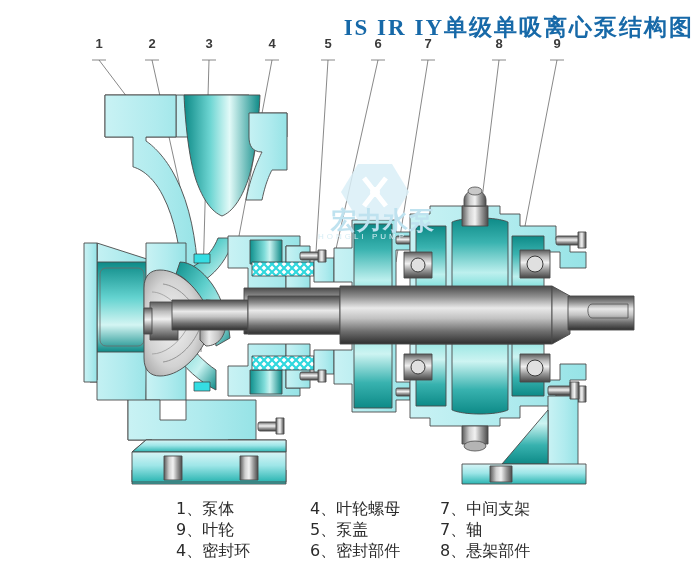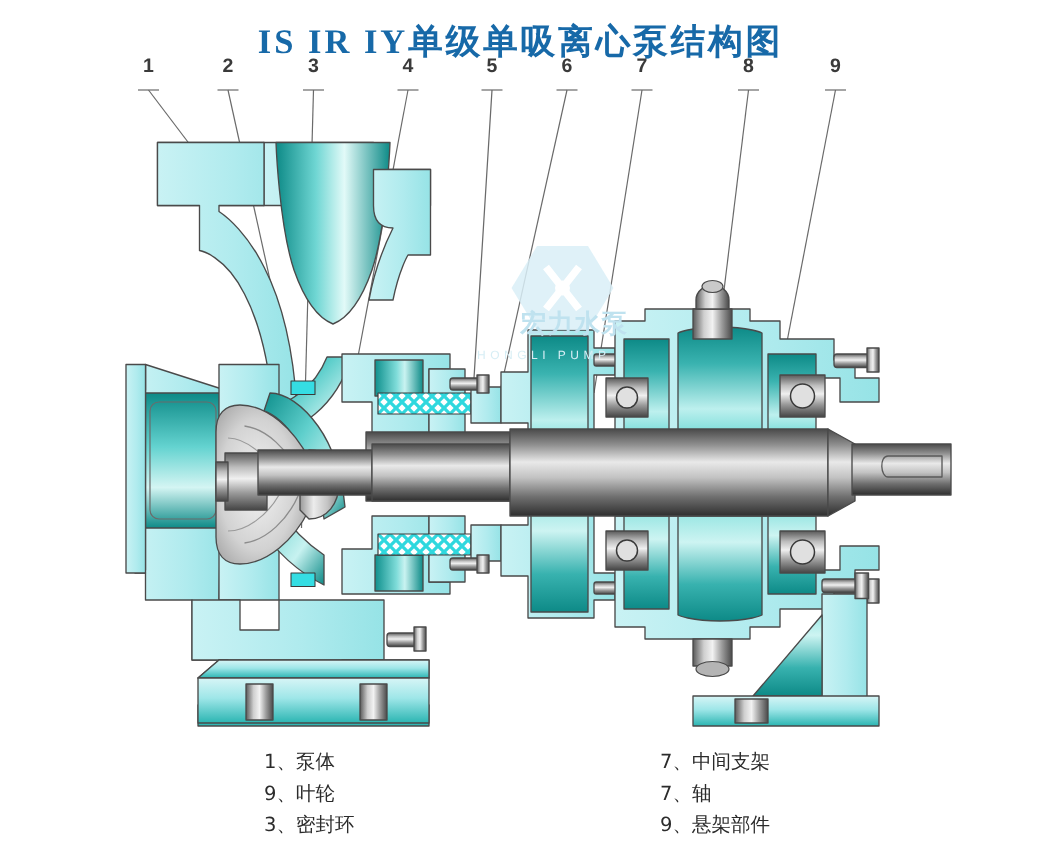--- a/index.html
+++ b/index.html
@@ -2,38 +2,38 @@
 <html><head>
 <meta charset="utf-8">
 <style>
   html,body{margin:0;padding:0;background:#ffffff;}
   body{
     width:700px;height:569px;position:relative;overflow:hidden;
     font-family:"Liberation Sans","DejaVu Sans",sans-serif;
   }
   #stage{position:absolute;left:0;top:0;width:700px;height:569px;}
   #title{
-    position:absolute;left:0;top:12px;width:694px;text-align:center;
+    position:absolute;left:0;top:12px;width:694px;text-align:right;
     color:#1769a8;font-size:23px;font-weight:bold;letter-spacing:2px;
     font-family:"Liberation Serif","DejaVu Serif",serif;
   }
   .callout-num{
     position:absolute;color:#3a3a3a;font-size:13px;font-weight:bold;
     font-family:"Liberation Sans",sans-serif;text-align:center;width:14px;
   }
   #legend{position:absolute;left:0;top:498px;width:700px;height:68px;}
   .legend-col{position:absolute;top:0;}
   .legend-item{
-    color:#2b2b2b;font-size:13px;line-height:21px;white-space:nowrap;
+    color:#2b2b2b;font-size:16px;line-height:21px;white-space:nowrap;
     font-family:"DejaVu Sans","Liberation Sans",sans-serif;
   }
   #wm{position:absolute;left:318px;top:158px;width:130px;height:95px;pointer-events:none;}
   #wm .wm-text{
     position:absolute;left:0;top:46px;width:130px;text-align:center;
-    color:#bfe2ef;font-size:17px;font-weight:bold;letter-spacing:1px;
+    color:#bfe2ef;font-size:25px;font-weight:bold;letter-spacing:1px;
     font-family:"DejaVu Sans","Liberation Sans",sans-serif;
   }
   #wm .wm-sub{
     position:absolute;left:0;top:74px;width:130px;text-align:left;
     color:#d7eef5;font-size:8px;letter-spacing:3px;
     font-family:Liberation Sans, sans-serif;
   }
   svg{display:block;}
 </style>
 </head>
@@ -383,22 +383,27 @@
       <div class="callout-num" style="left: 371px; top: 36px;">6</div>
       <div class="callout-num" style="left: 421px; top: 36px;">7</div>
       <div class="callout-num" style="left: 492px; top: 36px;">8</div>
       <div class="callout-num" style="left: 550px; top: 36px;">9</div>
     </div>
 
   <div id="legend">
       <div class="legend-col" style="left: 176px;">
         <div class="legend-item">1、泵体</div>
         <div class="legend-item">9、叶轮</div>
-        <div class="legend-item">3、密封环</div>
+        <div class="legend-item">4、密封环</div>
+      </div>
+      <div class="legend-col" style="left: 310px;">
+        <div class="legend-item">4、叶轮螺母</div>
+        <div class="legend-item">5、泵盖</div>
+        <div class="legend-item">6、密封部件</div>
       </div>
       <div class="legend-col" style="left: 440px;">
         <div class="legend-item">7、中间支架</div>
         <div class="legend-item">7、轴</div>
-        <div class="legend-item">9、悬架部件</div>
+        <div class="legend-item">8、悬架部件</div>
       </div>
     </div>
 
 </div>
 
 </body></html>

